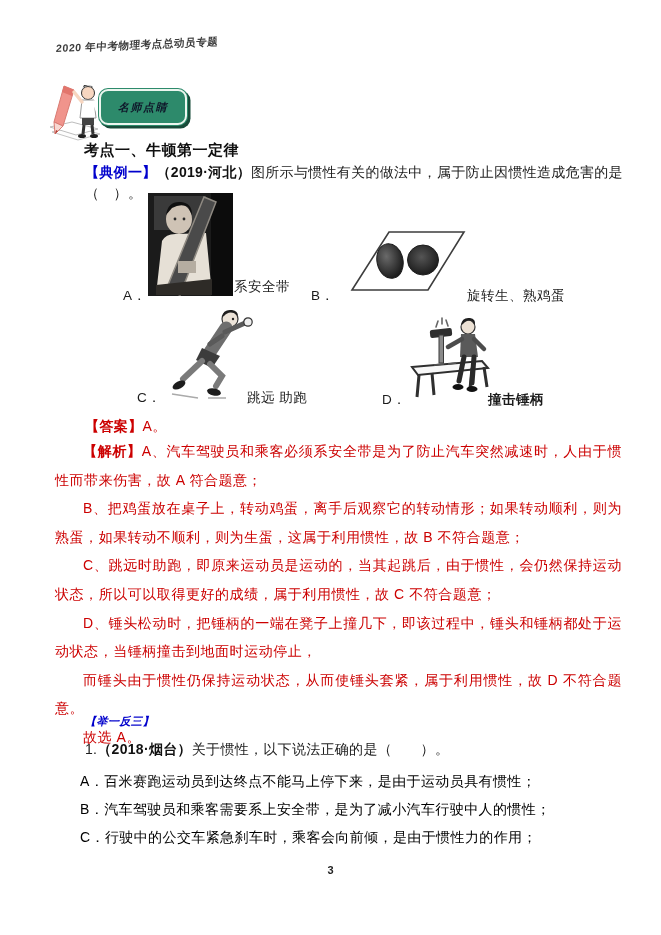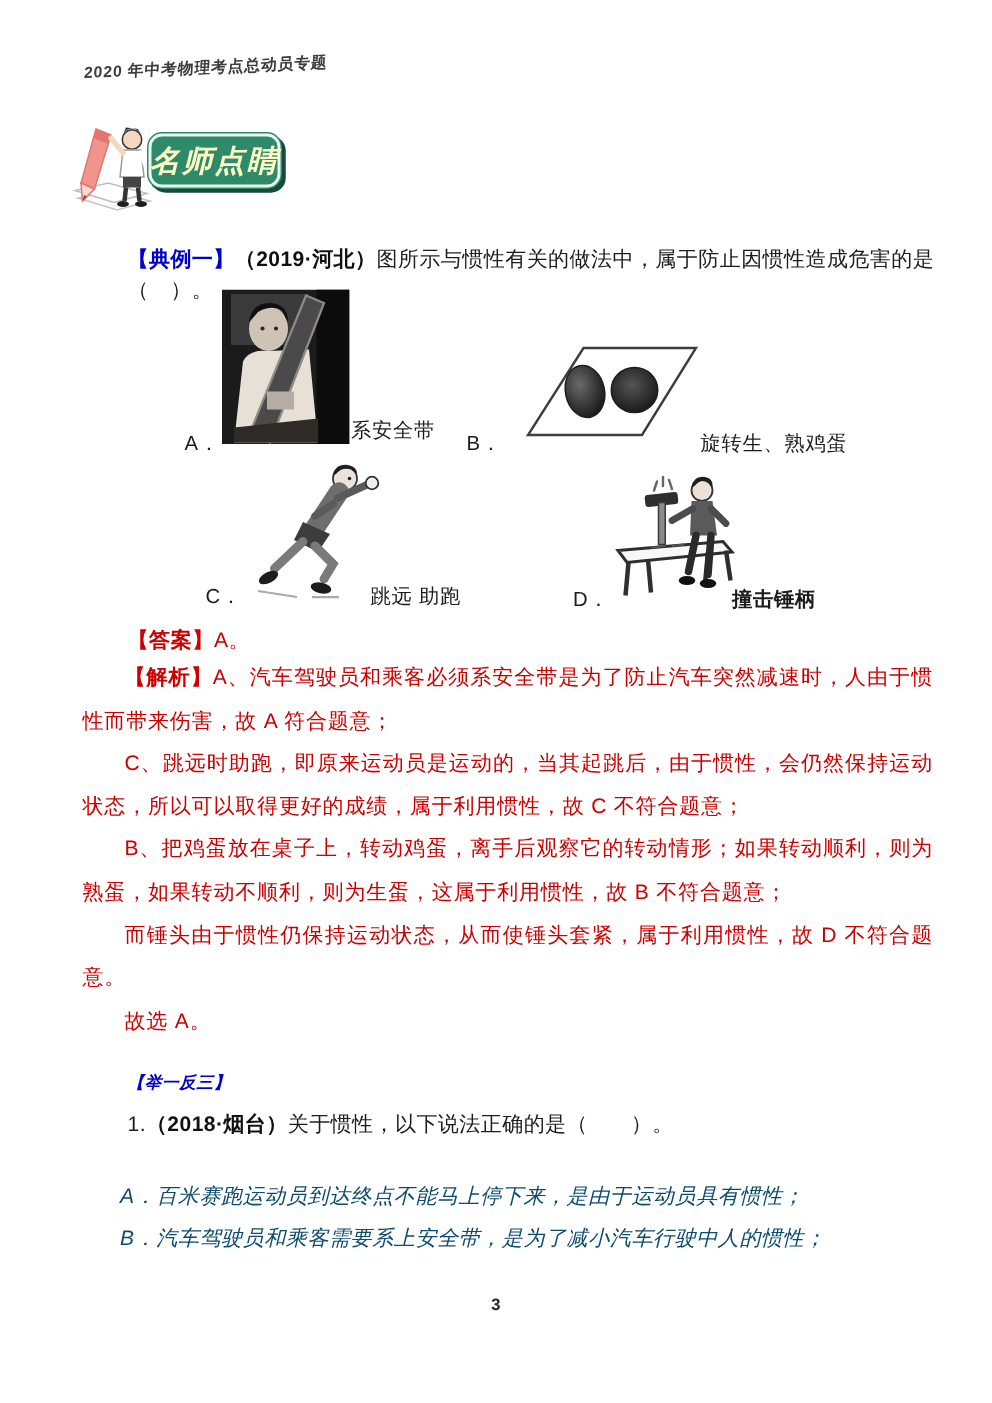--- a/index.html
+++ b/index.html
@@ -13,37 +13,37 @@
   .watermark {
     left:56px; top:42px; font-size:10.5px; font-weight:600; color:#3d3d3d;
     transform:rotate(-2.5deg) skewX(-6deg); transform-origin:left center;
     letter-spacing:0.6px; white-space:nowrap;
   }
   .badge {
     left:99px; top:89px; width:88px; height:36px;
     background:#2d8a6b; border:2px solid #ecf6ef; border-radius:9px;
     box-shadow:0 0 0 1px #2d8a6b, 2.5px 2.5px 0 1px #174b39;
     display:flex; align-items:center; justify-content:center;
-    color:#fef9c3; font-size:20px; font-weight:bold; letter-spacing:1.5px;
+    color:#0f172a; font-size:11px; font-weight:bold; letter-spacing:1.5px;
     font-style:italic; white-space:nowrap;
   }
   .section-heading { left:84px; top:141px; font-size:15px; font-weight:bold; color:#0f0f0f; letter-spacing:0.5px; }
   .example-line { left:85px; top:162px; width:545px; font-size:14px; line-height:21px; color:#1c1c1c; letter-spacing:0.3px; }
   .tag-blue { color:#0000cc; font-weight:bold; }
   .src-bold { color:#111; font-weight:bold; }
   .fig-label, .fig-caption { font-size:13.5px; color:#1c1c1c; letter-spacing:0.5px; white-space:nowrap; }
   .red { color:#cc0000;text-align:right; }
   .answer-line { left:85px; top:418px; font-size:14px; letter-spacing:0.4px; }
   .answer-line .tag { font-weight:bold; }
   .analysis { left:55px; top:437px; width:567px; font-size:14px; line-height:28.6px; letter-spacing:0.55px; text-align:justify; }
   .analysis p { text-indent:2em; margin:0; }
   .analysis .tag { font-weight:bold; }
   .practice-tag { left:85px; top:714px; font-size:11px; letter-spacing:0.5px;font-style:italic; }
   .q1-line { left:85px; top:741px; width:545px; font-size:14px; color:#1c1c1c; letter-spacing:0.3px; }
-  .choices { left:80px; top:783px; width:550px; font-size:14px; color:#0c4a6e; line-height:28px; letter-spacing:0.4px;font-style:italic; }
+  .choices { left:80px; top:767px; width:550px; font-size:14px; color:#000000; line-height:28px; letter-spacing:0.4px; }
   .choices p { margin:0; }
   .page-number { left:0; top:864px; width:100%; text-align:center; font-size:11px; font-weight:600; color:#222; }
   svg { display:block; }
 </style>
 </head>
 <body>
 
 <div id="page">
 
   <div class="abs watermark">2020 年中考物理考点总动员专题</div>
@@ -64,20 +64,21 @@
     <path d="M36 47 L35 56 M44 47 L45 56" stroke="#333333" stroke-width="3"></path>
     <ellipse cx="34" cy="58" rx="4" ry="2" fill="#1e1e1e"></ellipse>
     <ellipse cx="46" cy="58" rx="4" ry="2" fill="#1e1e1e"></ellipse>
     <ellipse cx="58" cy="44" rx="5" ry="3" fill="#2d8a6b" transform="rotate(-25 58 44)"></ellipse>
   </svg>
 
   <div class="abs badge">
     <span>名师点睛</span>
   </div>
 
+  <div class="abs section-heading">考点一、牛顿第一定律</div>
 
   <div class="abs example-line">
     <span class="tag-blue">【典例一】</span><span class="src-bold">（2019·河北）</span><span>图所示与惯性有关的做法中，属于防止因惯性造成危害的是（　）。</span>
   </div>
 
   <svg class="abs" style="left:148px; top:193px;" width="85" height="103" viewBox="0 0 85 103">
     <rect x="0" y="0" width="85" height="103" fill="#1b1b1b"></rect>
     <rect x="63" y="0" width="22" height="103" fill="#0c0c0c"></rect>
     <rect x="6" y="3" width="52" height="34" fill="#3a3a3a"></rect>
     <path d="M14 48 Q18 40 30 41 L58 40 L64 102 L8 102 Z" fill="#e6e0d6"></path>
@@ -146,32 +147,34 @@
   </svg>
   <div class="abs fig-label" style="left:382px; top:391px;">D．</div>
   <div class="abs fig-caption" style="left:488px; top:391px;font-weight:bold;">撞击锤柄</div>
 
   <div class="abs answer-line red">
     <span class="tag">【答案】</span><span>A。</span>
   </div>
 
   <div class="abs analysis red">
     <p><span class="tag">【解析】</span><span>A、汽车驾驶员和乘客必须系安全带是为了防止汽车突然减速时，人由于惯性而带来伤害，故 A 符合题意；</span></p>
+    <p>B、把鸡蛋放在桌子上，转动鸡蛋，离手后观察它的转动情形；如果转动顺利，则为熟蛋，如果转动不顺利，则为生蛋，这属于利用惯性，故 B 不符合题意；</p>
     <p>C、跳远时助跑，即原来运动员是运动的，当其起跳后，由于惯性，会仍然保持运动状态，所以可以取得更好的成绩，属于利用惯性，故 C 不符合题意；</p>
-    <p>B、把鸡蛋放在桌子上，转动鸡蛋，离手后观察它的转动情形；如果转动顺利，则为熟蛋，如果转动不顺利，则为生蛋，这属于利用惯性，故 B 不符合题意；</p>
+    <p>D、锤头松动时，把锤柄的一端在凳子上撞几下，即该过程中，锤头和锤柄都处于运动状态，当锤柄撞击到地面时运动停止，</p>
     <p>而锤头由于惯性仍保持运动状态，从而使锤头套紧，属于利用惯性，故 D 不符合题意。</p>
     <p>故选 A。</p>
   </div>
 
   <div class="abs practice-tag tag-blue">【举一反三】</div>
 
   <div class="abs q1-line">
     <span>1.</span><span class="src-bold">（2018·烟台）</span><span>关于惯性，以下说法正确的是（　　）。</span>
   </div>
 
   <div class="abs choices">
     <p>A．百米赛跑运动员到达终点不能马上停下来，是由于运动员具有惯性；</p>
     <p>B．汽车驾驶员和乘客需要系上安全带，是为了减小汽车行驶中人的惯性；</p>
+    <p>C．行驶中的公交车紧急刹车时，乘客会向前倾，是由于惯性力的作用；</p>
   </div>
 
   <div class="abs page-number">3</div>
 
 </div>
 
 </body></html>

